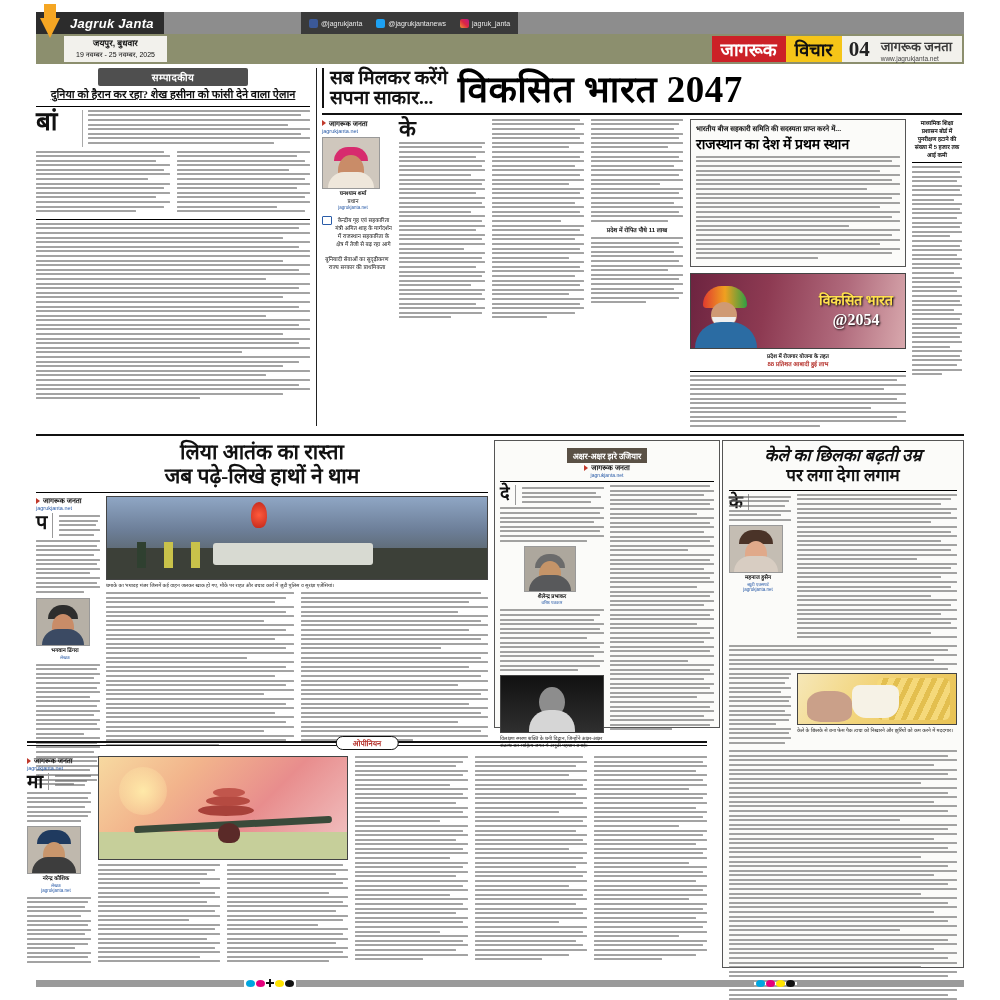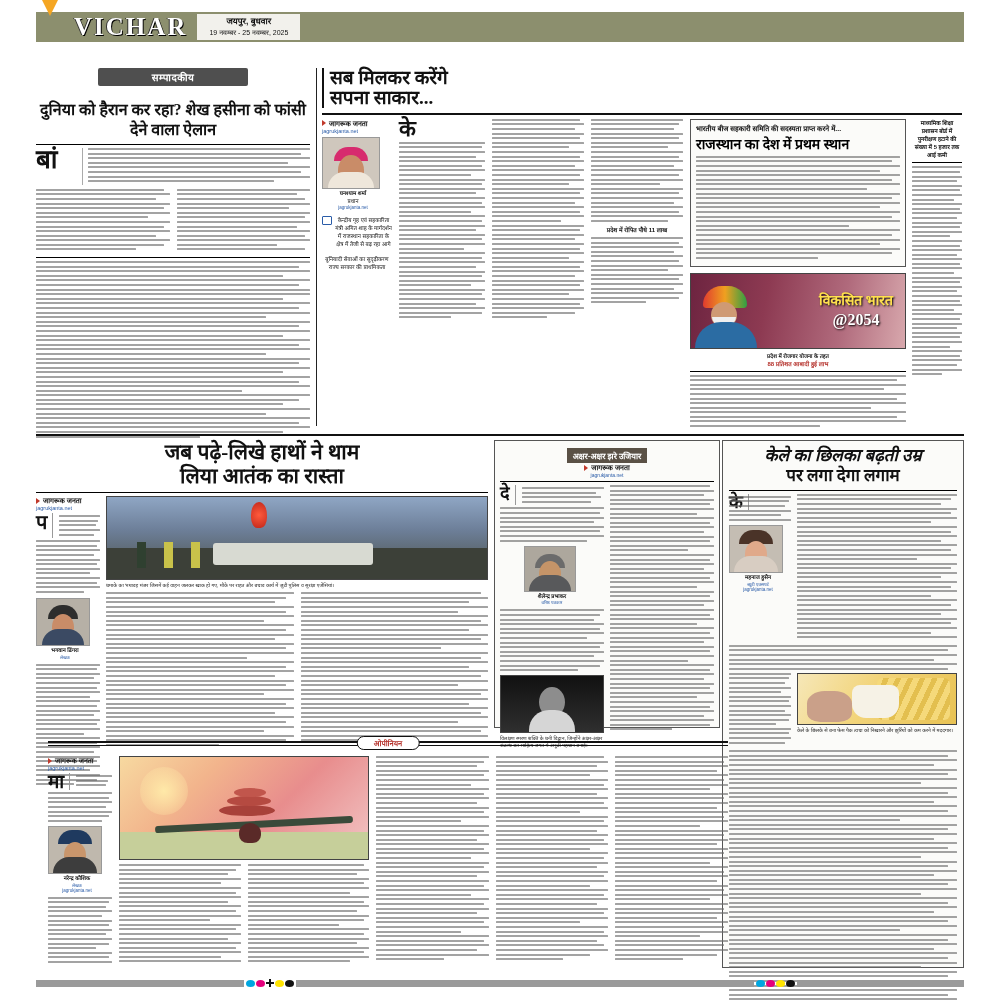--- a/index.html
+++ b/index.html
@@ -74,21 +74,21 @@
     background:#4f4f4f; color:#fff; font-size:10px; font-weight:bold;
     text-align:center; padding:2px 0; width:150px; margin:0 auto;
     font-family:"Liberation Serif", serif; letter-spacing:.5px;
     border-radius:2px;
   }
   .edit-head {
     text-align:center; font-family:"Liberation Serif", serif; font-weight:bold;
     color:#111;
   }
   .edit-head .h1 { font-size:16px; margin-top:3px; }
-  .edit-head .h2 { font-size:16px; line-height:1.25; margin-top:14px; }
+  .edit-head .h2 { font-size:11px; line-height:1.25; margin-top:2px;text-decoration:underline; }
 
   .dropcap {
     float:left; font-family:"Liberation Serif", serif; font-weight:bold;
     font-size:25px; line-height:.85; padding:1px 5px 0 0; color:#111;
     border-right:1px solid #999; margin-right:4px;
   }
 
   .byline { display:flex; align-items:center; gap:3px; font-size:6px; color:#333; }
   .byline .dot { width:0;height:0;border-left:4px solid #c0392b;border-top:3px solid transparent;border-bottom:3px solid transparent; }
   .byline b { font-size:7px; color:#111; }
@@ -140,29 +140,55 @@
   .reg-plus { width:8px; height:8px; position:relative; }
   .reg-plus:before { content:""; position:absolute; left:3px; top:0; width:2px; height:8px; background:#111; }
   .reg-plus:after { content:""; position:absolute; left:0; top:3px; width:8px; height:2px; background:#111; }
 </style>
 </head>
 <body>
 
 <div class="page">
 
   <div class="masthead">
+    <div class="mh-top">
+      <div class="mh-logo">Jagruk Janta</div>
+      <div class="mh-top-grey"></div>
+      <div class="mh-social">
+        <span class="soc">
+          <i class="soc-ic ic-fb"></i>
+          <span>@jagrukjanta</span>
+        </span>
+        <span class="soc">
+          <i class="soc-ic ic-tw"></i>
+          <span>@jagrukjantanews</span>
+        </span>
+        <span class="soc">
+          <i class="soc-ic ic-ig"></i>
+          <span>jagruk_janta</span>
+        </span>
+      </div>
+    </div>
 
     <div class="mh-bot">
       <div class="mh-arrow"></div>
-      <div class="mh-vichar">VICHAR</div>
       <div class="mh-date">
         <b>जयपुर, बुधवार</b>
         <span>19 नवम्बर - 25 नवम्बर, 2025</span>
       </div>
       <div class="mh-spacer"></div>
+      <div class="mh-brandbox">
+        <div class="mh-red">जागरूक</div>
+        <div class="mh-yellow">विचार</div>
+        <div class="mh-num">04</div>
+        <div class="mh-site">
+          <span class="s1">जागरूक जनता</span>
+          <span class="s2">www.jagrukjanta.net</span>
+        </div>
+      </div>
     </div>
   </div>
 
   <div style="position:absolute; left:36px; top:68px; width:928px; height:360px;">
 
     <div style="position:absolute; left:0; top:0; width:274px; height:358px;">
       <div class="edit-tag">सम्पादकीय</div>
       <div class="edit-head">
         <div class="h2">दुनिया को हैरान कर रहा? शेख हसीना को फांसी देने वाला ऐलान</div>
       </div>
@@ -261,20 +287,21 @@
     </div>
 
     <div style="position:absolute; left:280px; top:0; width:1px; height:358px; background:#222;"></div>
 
     <div style="position:absolute; left:286px; top:0; width:640px;">
       <div style="display:flex; align-items:flex-end; gap:10px;">
         <div style="border-left:2px solid #111; padding-left:6px;">
           <div style="font-family:'Liberation Serif',serif; font-weight:bold; font-size:19px; color:#111; line-height:1.05;">सब मिलकर करेंगे</div>
           <div style="font-family:'Liberation Serif',serif; font-weight:bold; font-size:19px; color:#111; line-height:1.05;">सपना साकार...</div>
         </div>
+        <div style="font-family:'Liberation Serif',serif; font-weight:bold; font-size:37px; color:#000; line-height:1; letter-spacing:.5px;">विकसित भारत 2047</div>
       </div>
 
       <div class="thickrule" style="margin:5px 0 4px;"></div>
 
       <div style="display:flex; gap:7px; height:318px;">
 
         <div style="width:70px; flex:none;">
           <div class="byline" style="justify-content:flex-start;">
             <span class="dot"></span>
             <b>जागरूक जनता</b>
@@ -561,22 +588,22 @@
         </div>
       </div>
     </div>
   </div>
 
   <div style="position:absolute; left:36px; top:434px; width:928px; height:296px;">
     <div class="thickrule" style="margin-bottom:4px;"></div>
 
     <div style="position:absolute; left:0; top:6px; width:452px; height:288px;">
       <div class="sec-head">
+        <div style="font-size:21px; line-height:1.15;">लिया आतंक का रास्ता</div>
         <div style="font-size:21px; line-height:1.15;">जब पढ़े-लिखे हाथों ने थाम</div>
-        <div style="font-size:21px; line-height:1.15;">लिया आतंक का रास्ता</div>
       </div>
       <div class="rule" style="margin:4px 0 3px;"></div>
 
       <div style="display:flex; gap:6px;">
 
         <div style="width:64px; flex:none;">
           <div class="byline">
             <span class="dot"></span>
             <b>जागरूक जनता</b>
           </div>
@@ -1016,21 +1043,21 @@
         <div class="ln s96"></div>
         <div class="ln s100"></div>
       <div class="ln s90"></div>
         <div class="ln s100"></div>
         <div class="ln s96"></div>
       <div class="ln s100"></div>
 
     </div>
   </div>
 
-  <div style="position:absolute; left:48px; top:736px; width:680px; height:236px;">
+  <div style="position:absolute; left:27px; top:736px; width:680px; height:236px;">
     <div class="op-divider">
       <div class="lineA"></div>
       <div class="lineB"></div>
       <div class="op-pill">ओपीनियन</div>
     </div>
 
     <div style="display:flex; gap:7px; margin-top:4px; height:196px;">
 
       <div style="width:64px; flex:none;">
         <div class="byline">

